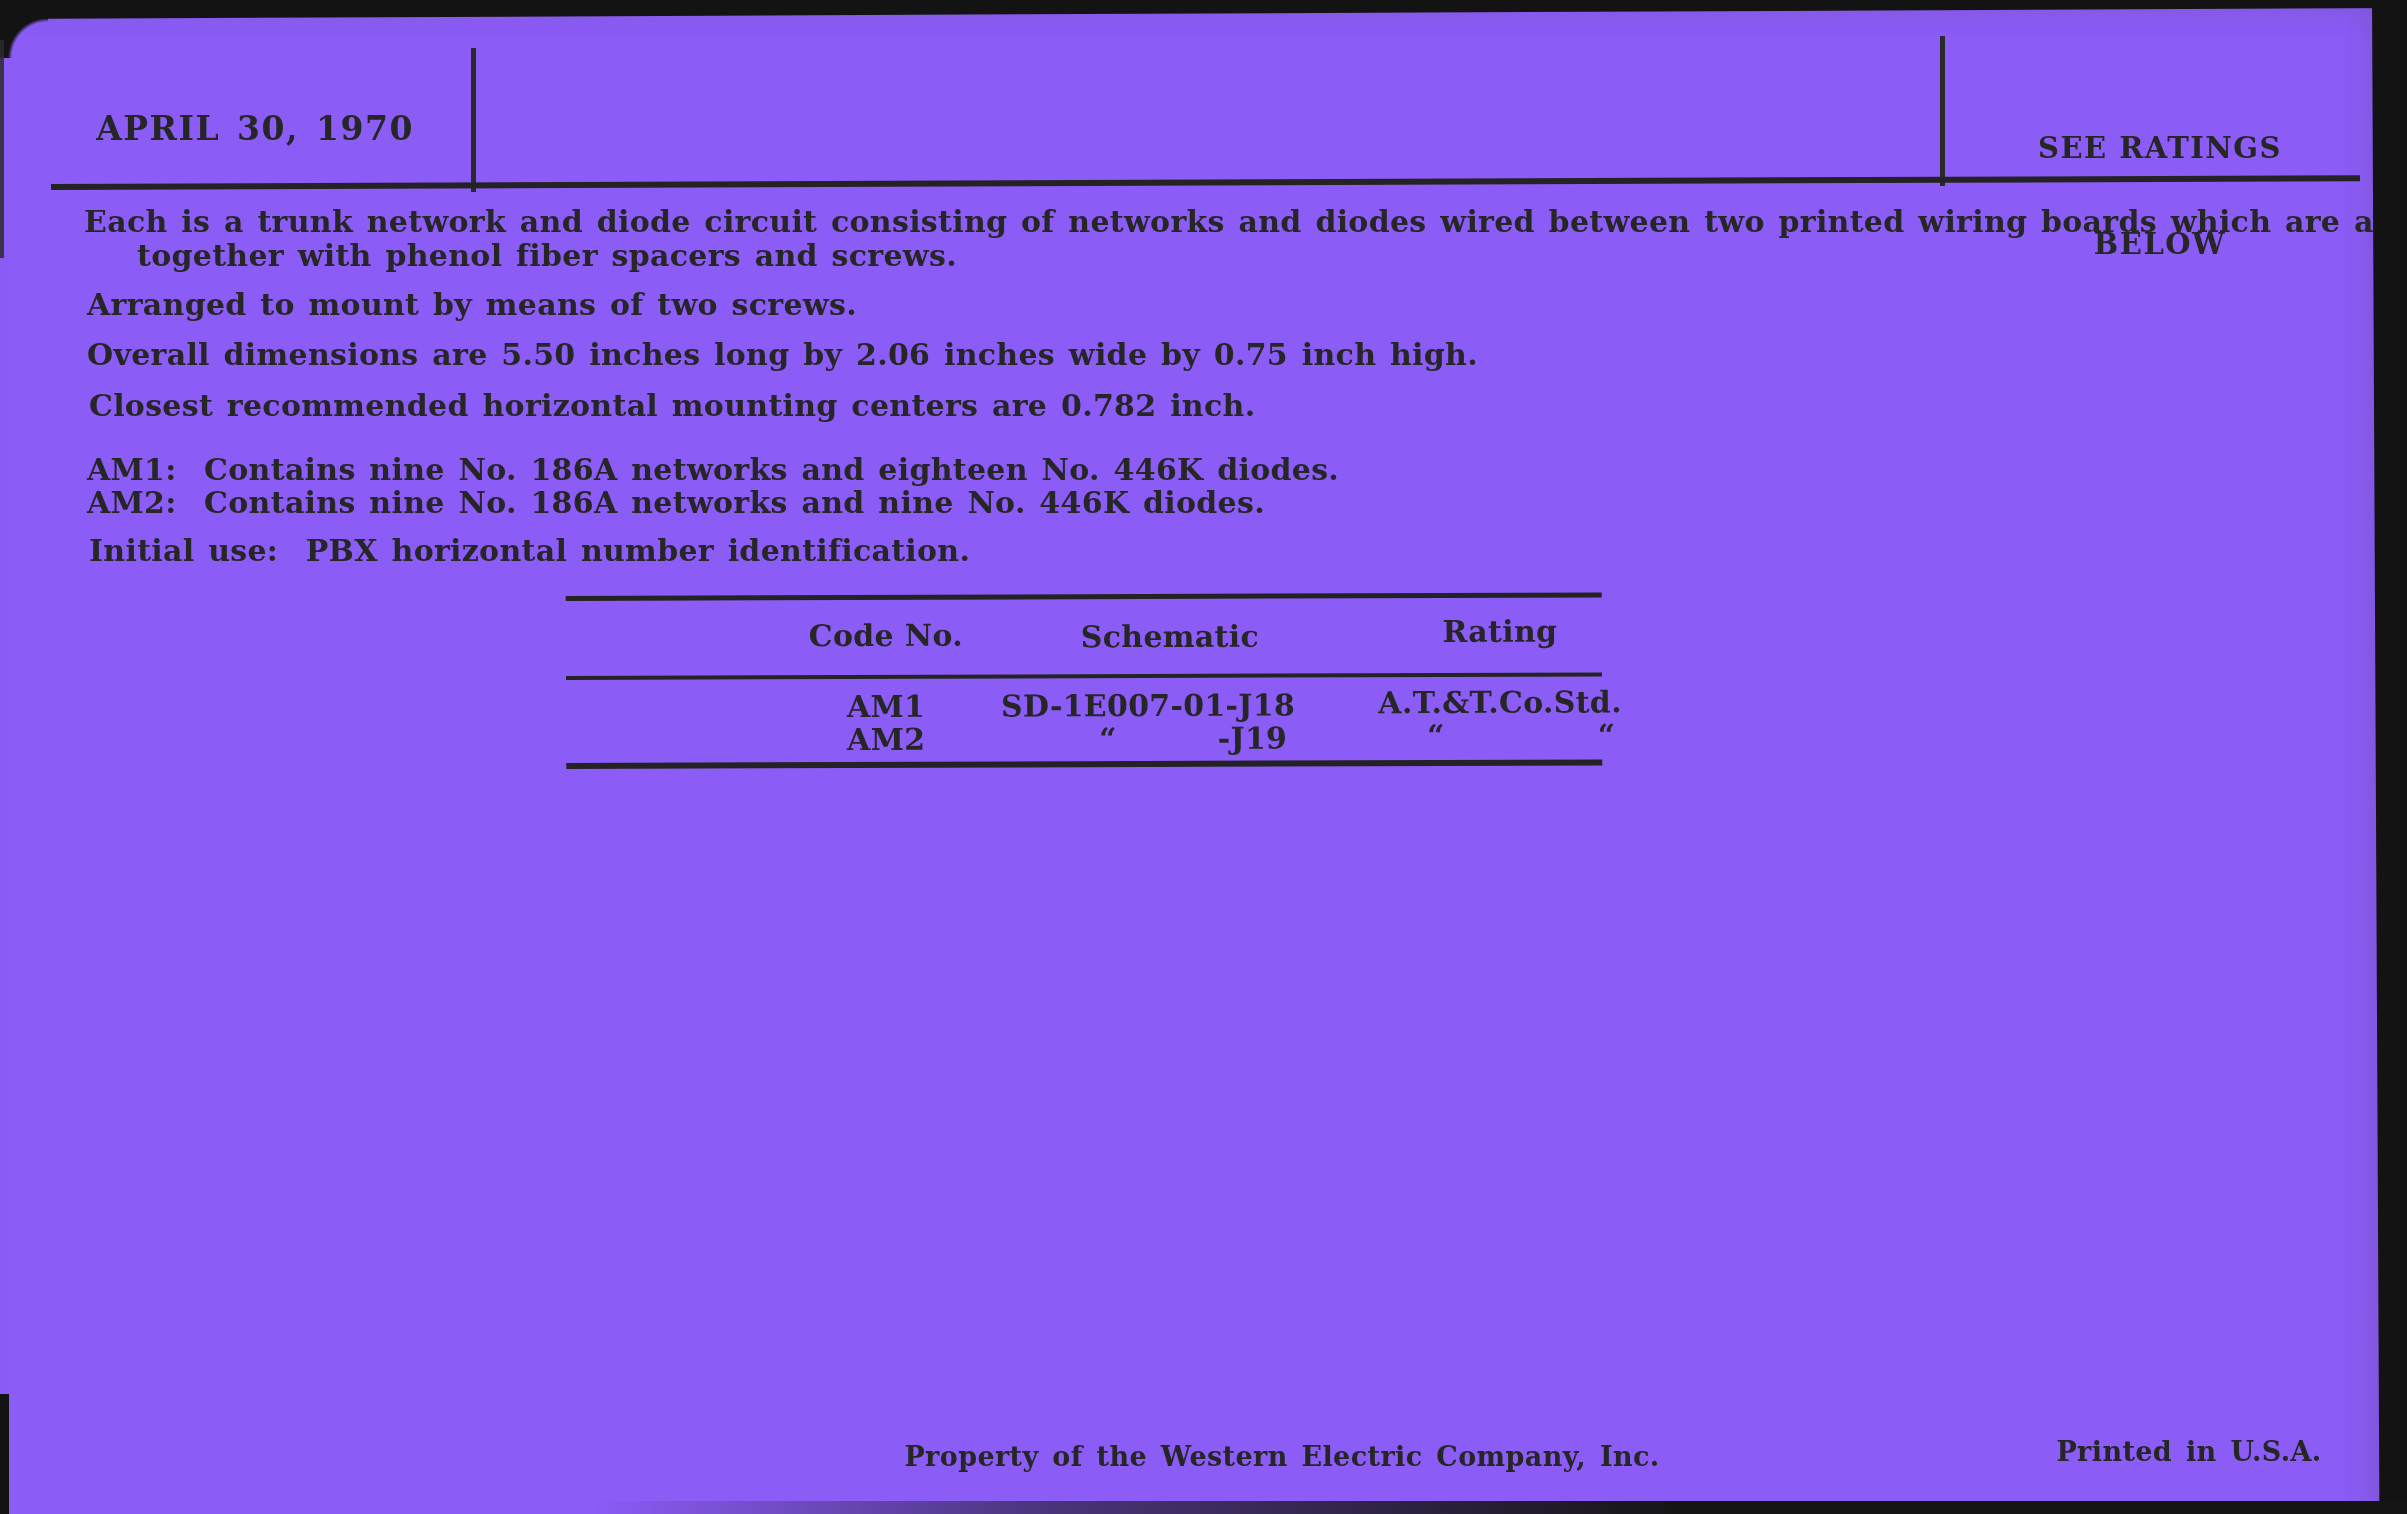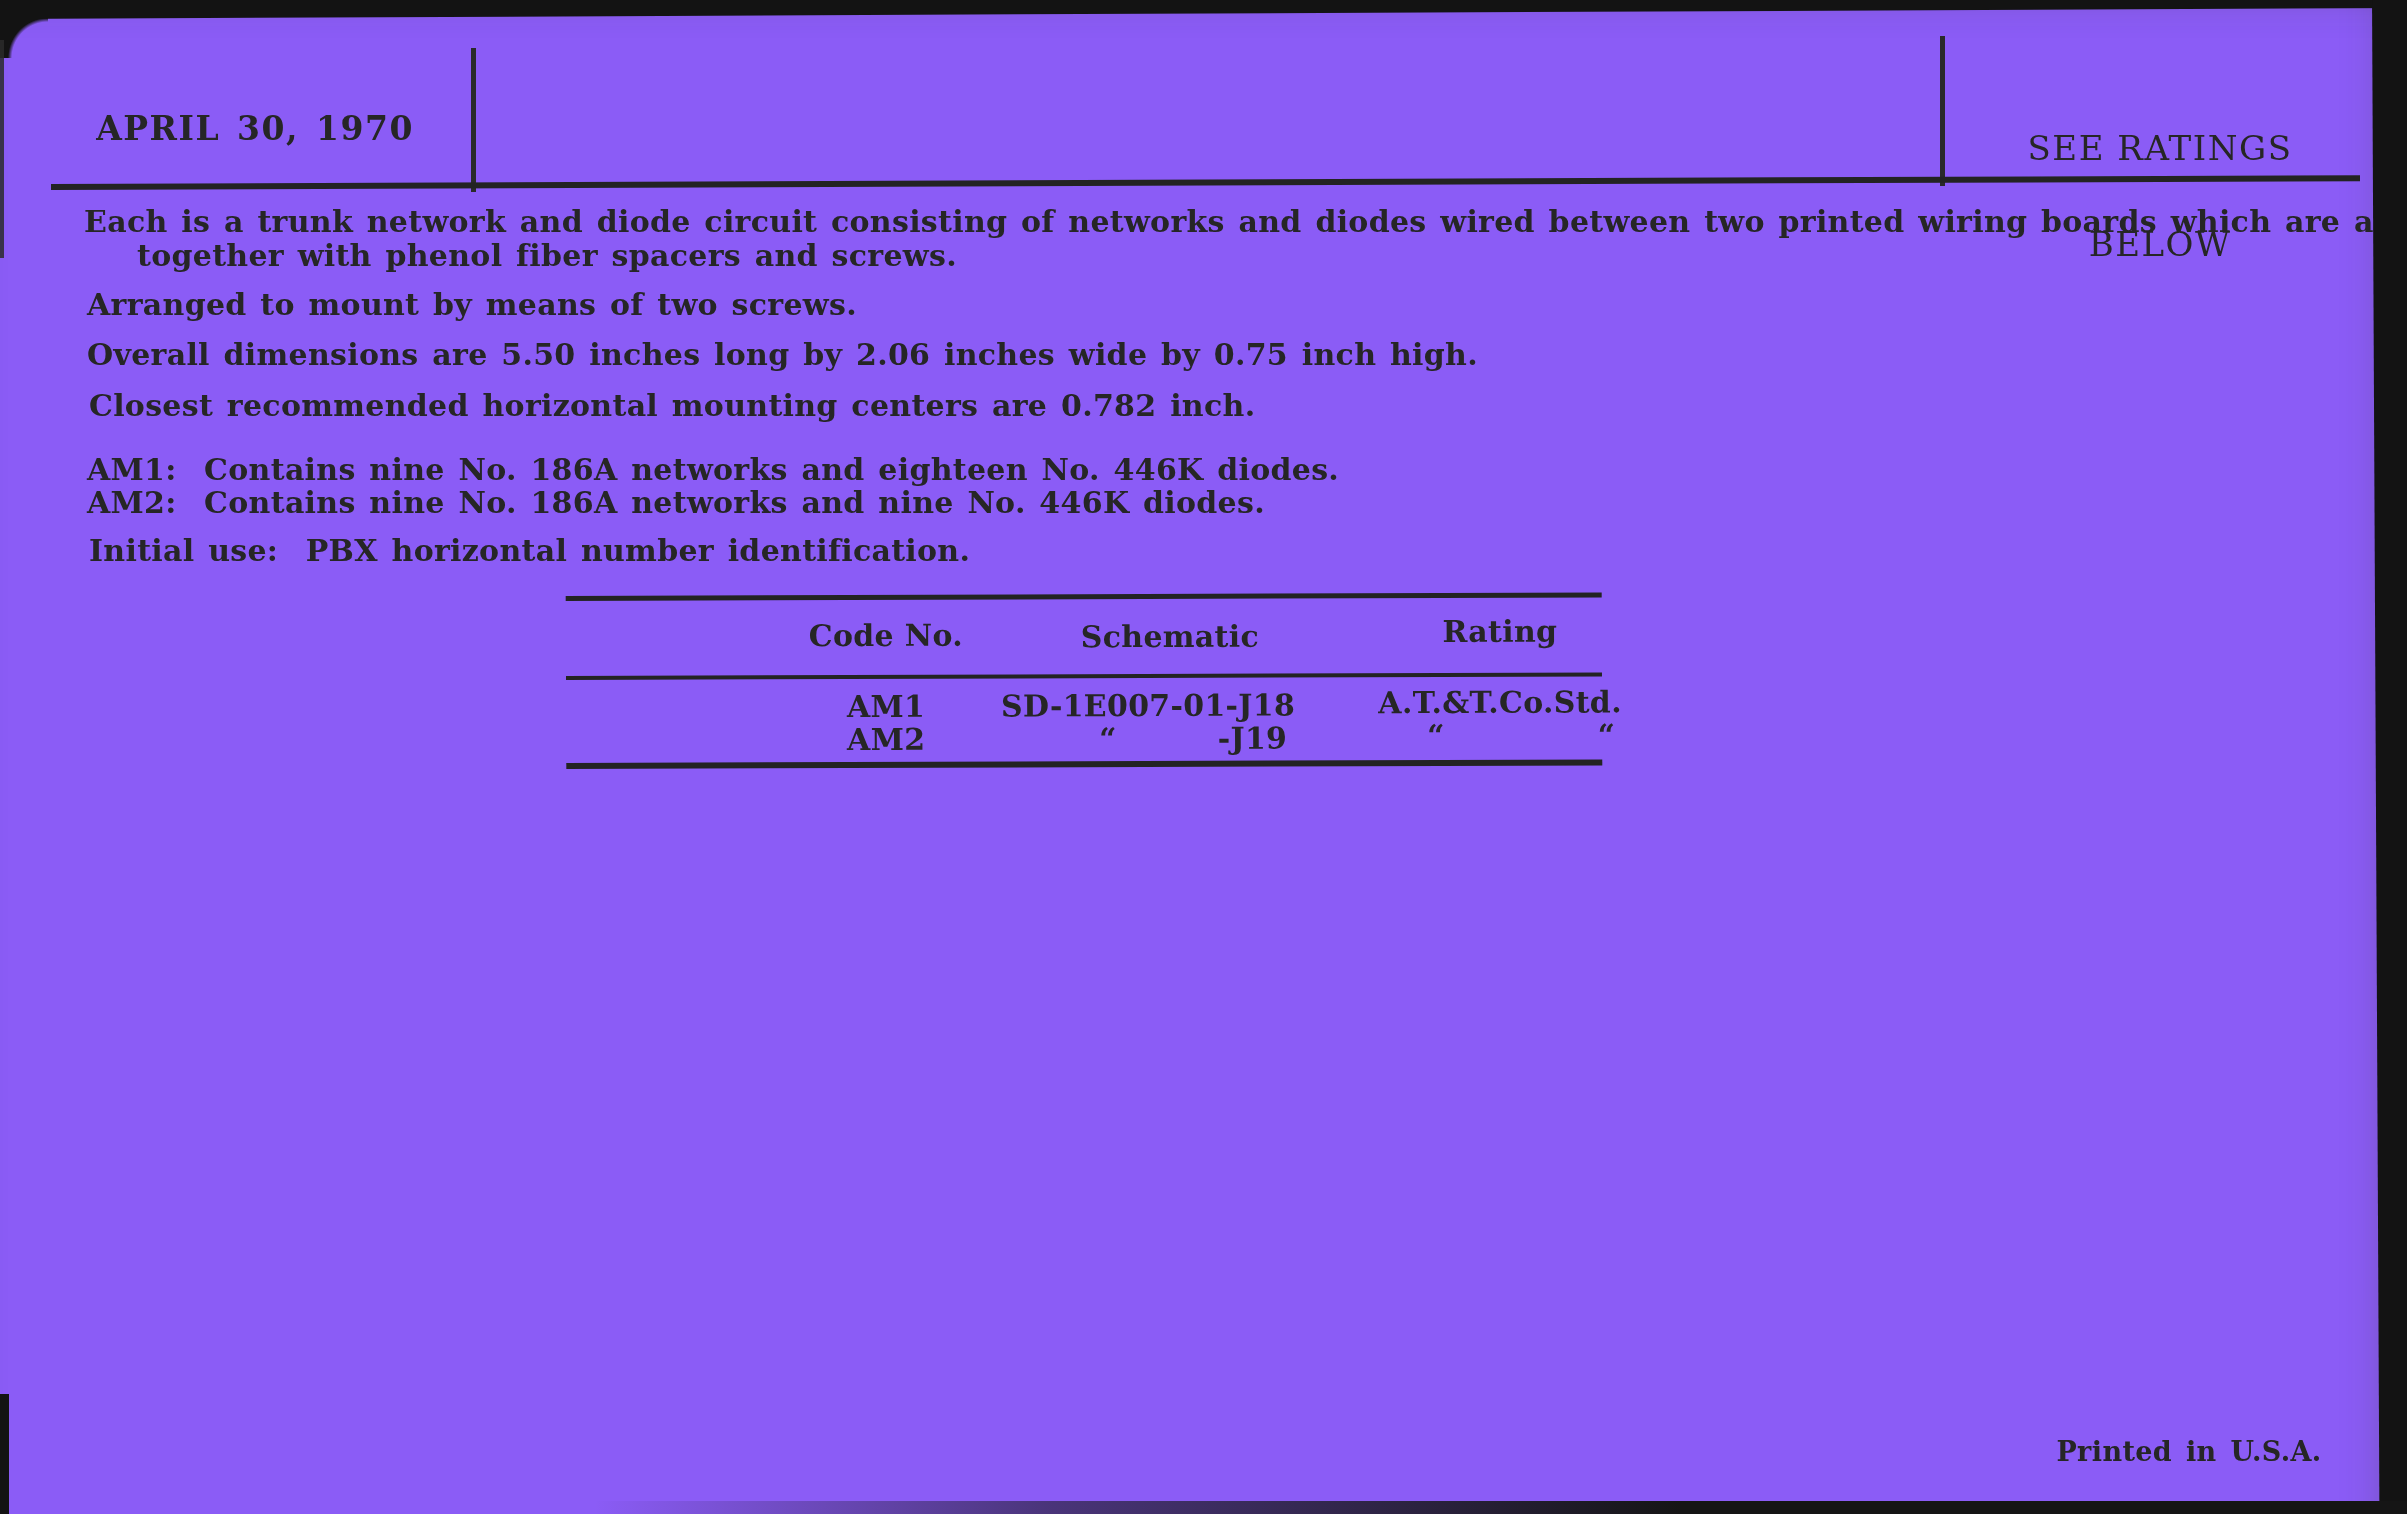--- a/index.html
+++ b/index.html
@@ -9,21 +9,21 @@
     background:#8b5cf6;color:#262626;
     font-family:"DejaVu Serif","Liberation Serif",serif;
     box-shadow:inset -69px 0 45px -50px rgba(60,55,48,.38), inset 0 30px 40px -35px rgba(60,55,48,.30);
   }
   
   .hdr-date{position:absolute;left:255px;top:109px;transform:translateX(-50%);
     font-size:33px;font-weight:bold;line-height:40px;letter-spacing:1.5px;word-spacing:4px;white-space:pre;}
   .hdr-title{position:absolute;left:1214px;top:99px;transform:translateX(-50%);margin:0;
     font-size:47px;font-weight:bold;line-height:55px;letter-spacing:2.5px;word-spacing:7px;white-space:pre;}
   .hdr-note{position:absolute;left:2160px;top:68px;transform:translateX(-50%);
-    font-size:34px;font-weight:normal;line-height:32px;letter-spacing:1.5px;text-align:center;white-space:pre;}
+    font-size:29px;font-weight:bold;line-height:32px;letter-spacing:1.5px;text-align:center;white-space:pre;}
   .vdiv{position:absolute;width:5px;background:#2a2a2a;}
   .vdiv-left{left:471px;top:48px;height:144px;}
   .vdiv-right{left:1940px;top:36px;height:150px;}
   .hdr-rule{position:absolute;left:51px;top:184px;width:2309px;height:6px;background:#232323;
     transform:rotate(-0.22deg);transform-origin:left center;}
   
   .bl{position:absolute;margin:0;font-size:30px;font-weight:bold;line-height:36px;
     letter-spacing:0.3px;word-spacing:3px;white-space:pre;}
   .bl0{left:84px; top:204px;}
   .bl1{left:137px;top:238px;}
@@ -107,20 +107,21 @@
       <span>“</span>
       <span>-J19</span>
     </div>
     <div class="cell r2rt">
       <span>“</span>
       <span>“</span>
     </div>
     <div class="rule rule-bot"></div>
   </div>
 
+  <div class="foot-prop">Property of the Western Electric Company, Inc.</div>
   <div class="foot-print">Printed in U.S.A.</div>
 
   <div class="scan-top"></div>
   <div class="corner-tl"></div>
   <div class="scan-right"></div>
   <div class="scan-bottom"></div>
   <div class="edge-left-top"></div>
   <div class="edge-left-bottom"></div>
 </div>
 

